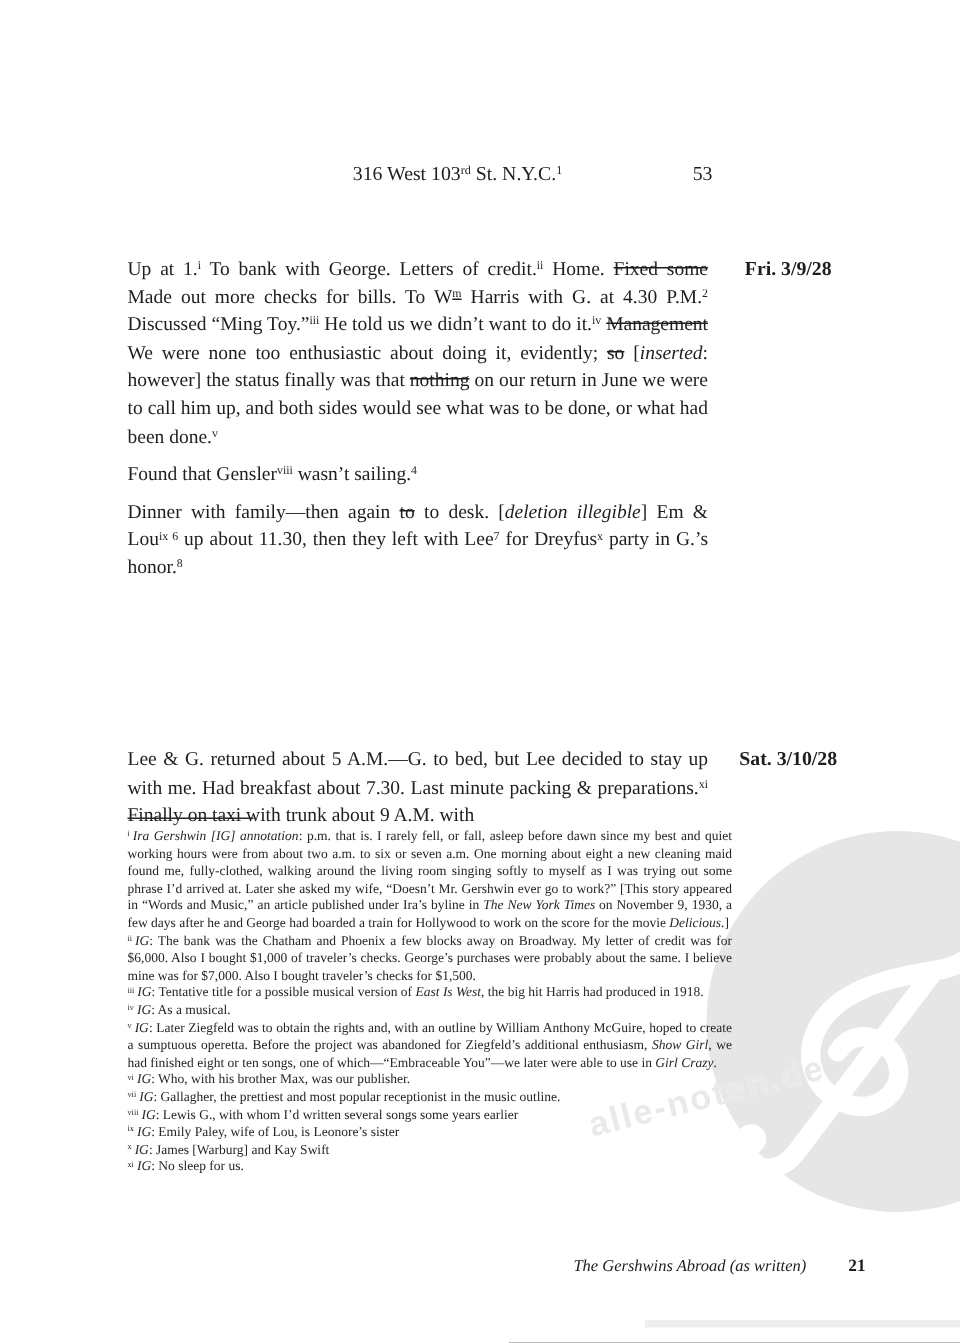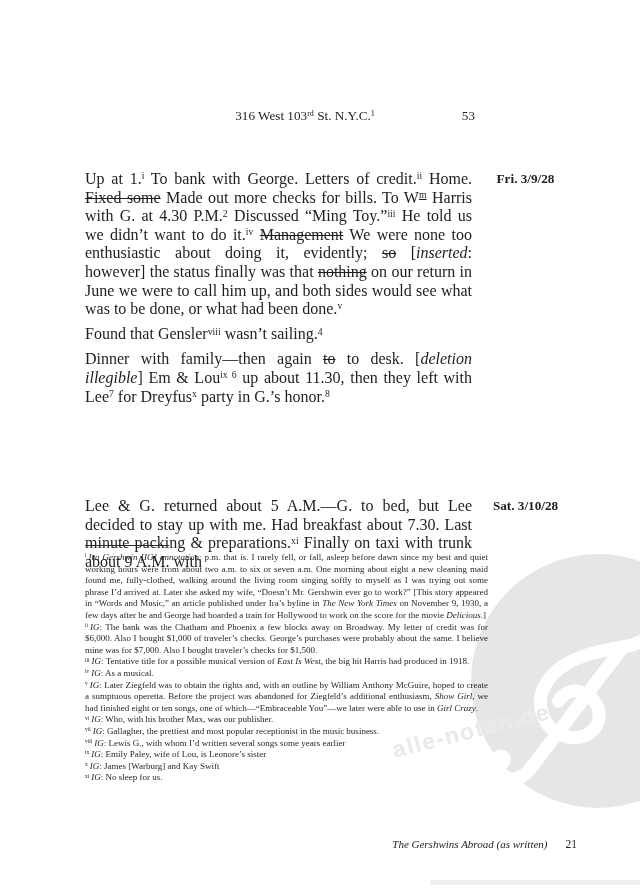--- a/index.html
+++ b/index.html
@@ -25,32 +25,32 @@
   
   .hdr-address{position:absolute;top:108px;left:110px;width:390px;text-align:center;
     font-size:13.2px;z-index:1;}
   .hdr-pagenum{position:absolute;top:108px;left:445px;width:30px;text-align:right;
     font-size:13.2px;z-index:1;}
   
   .entries{position:absolute;top:170px;left:85px;width:493px;z-index:1;}
   .entry{position:relative;}
   .entry:nth-of-type(2){position:absolute;top:310px;left:0;width:100%;margin-top:17px;}
   .entry-col{width:387px;}
-  .bpara{margin:0 0 6.5px 0;text-align:justify;font-size:16px;line-height:18.6px;}
+  .bpara{margin:0 0 6.5px 0;text-align:justify;font-size:13px;line-height:18.6px;}
   .entry-date{position:absolute;top:1px;right:0;width:105px;text-align:center;
     font-weight:bold;font-size:13.2px;}
   
   .fn-sep{position:absolute;top:545px;left:85px;width:84px;border-top:1.6px solid #2b2b2b;z-index:1;}
   .footnotes{position:absolute;top:552px;left:85px;width:403px;z-index:1;}
   .fn{margin:0;text-align:justify;font-size:9px;line-height:11.6px;color:#262626;}
   .fnm{margin-right:2px;}
   
   .footer{position:absolute;top:834px;left:85px;width:492px;text-align:right;z-index:1;}
   .footer .title{font-style:italic;font-size:11px;}
-  .footer .pg{font-weight:normal;font-size:11.5px;margin-left:18px;}
+  .footer .pg{font-weight:bold;font-size:11.5px;margin-left:28px;}
   
   .it{font-style:italic;}
   .st{text-decoration:line-through;}
   sup{font-size:61%;line-height:0;position:relative;top:-0.48em;vertical-align:baseline;}
   sup.u{text-decoration:underline;}
   
   .scan-artifact{position:absolute;left:430px;top:880px;width:210px;height:5px;
     background:#eaeaea;opacity:.8;z-index:0;}
 </style>
 </head>
@@ -90,21 +90,21 @@
     </div>
 
   <div class="fn-sep"></div>
   <div class="footnotes">
       <p class="fn"><sup class="fnm">i</sup><span class="it">Ira Gershwin [IG] annotation</span><span>: p.m. that is. I rarely fell, or fall, asleep before dawn since my best and quiet working hours were from about two a.m. to six or seven a.m. One morning about eight a new cleaning maid found me, fully-clothed, walking around the living room singing softly to myself as I was trying out some phrase I’d arrived at. Later she asked my wife, “Doesn’t Mr. Gershwin ever go to work?” [This story appeared in “Words and Music,” an article published under Ira’s byline in </span><span class="it">The New York Times</span><span> on November 9, 1930, a few days after he and George had boarded a train for Hollywood to work on the score for the movie </span><span class="it">Delicious</span><span>.]</span></p>
       <p class="fn"><sup class="fnm">ii</sup><span class="it">IG</span><span>: The bank was the Chatham and Phoenix a few blocks away on Broadway. My letter of credit was for $6,000. Also I bought $1,000 of traveler’s checks. George’s purchases were probably about the same. I believe mine was for $7,000. Also I bought traveler’s checks for $1,500.</span></p>
       <p class="fn"><sup class="fnm">iii</sup><span class="it">IG</span><span>: Tentative title for a possible musical version of </span><span class="it">East Is West</span><span>, the big hit Harris had produced in 1918.</span></p>
       <p class="fn"><sup class="fnm">iv</sup><span class="it">IG</span><span>: As a musical.</span></p>
       <p class="fn"><sup class="fnm">v</sup><span class="it">IG</span><span>: Later Ziegfeld was to obtain the rights and, with an outline by William Anthony McGuire, hoped to create a sumptuous operetta. Before the project was abandoned for Ziegfeld’s additional enthusiasm, </span><span class="it">Show Girl</span><span>, we had finished eight or ten songs, one of which—“Embraceable You”—we later were able to use in </span><span class="it">Girl Crazy</span><span>.</span></p>
       <p class="fn"><sup class="fnm">vi</sup><span class="it">IG</span><span>: Who, with his brother Max, was our publisher.</span></p>
-      <p class="fn"><sup class="fnm">vii</sup><span class="it">IG</span><span>: Gallagher, the prettiest and most popular receptionist in the music business.</span></p>
+      <p class="fn"><sup class="fnm">vii</sup><span class="it">IG</span><span>: Gallagher, the prettiest and most popular receptionist in the music outline.</span></p>
       <p class="fn"><sup class="fnm">viii</sup><span class="it">IG</span><span>: Lewis G., with whom I’d written several songs some years earlier</span></p>
       <p class="fn"><sup class="fnm">ix</sup><span class="it">IG</span><span>: Emily Paley, wife of Lou, is Leonore’s sister</span></p>
       <p class="fn"><sup class="fnm">x</sup><span class="it">IG</span><span>: James [Warburg] and Kay Swift</span></p>
       <p class="fn"><sup class="fnm">xi</sup><span class="it">IG</span><span>: No sleep for us.</span></p>
     </div>
 
   <div class="footer">
     <span class="title">The Gershwins Abroad (as written)</span><span class="pg">21</span>
   </div>
 

